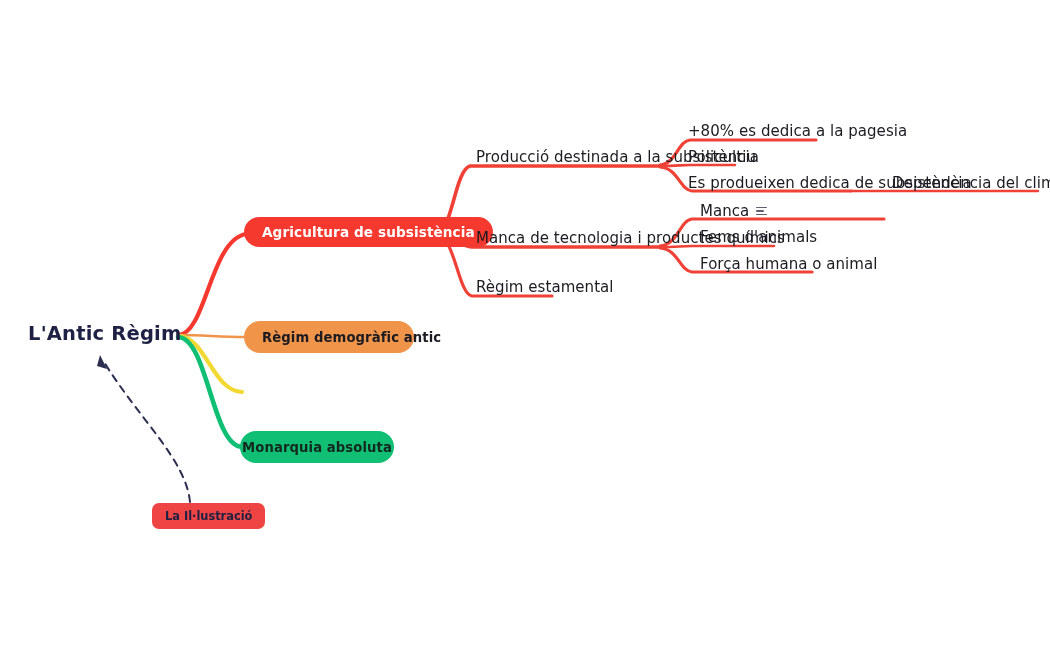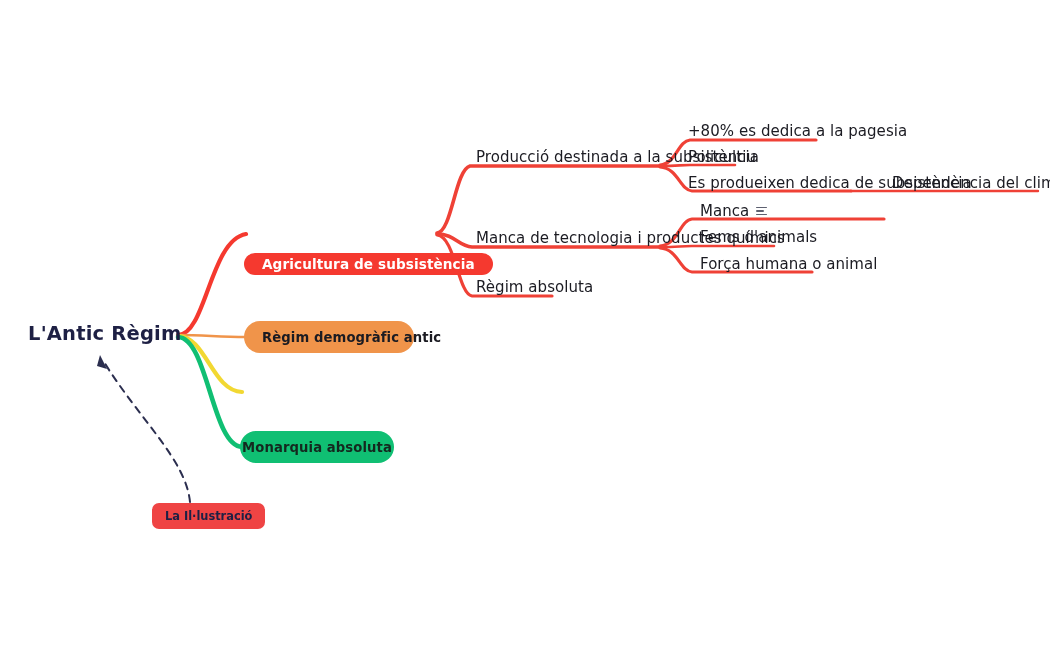--- a/index.html
+++ b/index.html
@@ -49,21 +49,21 @@
     white-space: nowrap;
     padding: 0 18px;
     box-sizing: border-box;
     height: 32px;
   }
   .pill.red   { background: #f5392f; color: #ffffff; }
   .pill.orange{ background: #f0944a; color: #1b1b22; }
   .pill.yellow{ background: #f2d832; color: #1b1b22; }
   .pill.green { background: #10bf73; color: #14281f; }
 
-  #node-agricultura     { left: 244px; top: 217px; height: 22px; font-size: 13.6px; margin-top: 36px; }
+  #node-agricultura     { left: 244px; top: 217px; height: 30px; font-size: 13.6px; }
   #node-regim-demografic{ left: 244px; top: 321px; width: 170px; }
   #node-societat        { left: 240px; top: 376px; width: 158px; }
   #node-monarquia       { left: 240px; top: 431px; width: 154px; justify-content: center; }
 
   
   .leaf {
     position: absolute;
     font-size: 15px;
     color: #1b1b22;
     white-space: nowrap;
@@ -153,21 +153,21 @@
 
   <div class="leaf" style="left:476px; top:148px;">
     <span>Producció destinada a la subsistència</span>
   </div>
 
   <div class="leaf" style="left:476px; top:229px;">
     <span>Manca de tecnologia i productes químics</span>
   </div>
 
   <div class="leaf" style="left:476px; top:278px;">
-    <span>Règim absoluta</span>
+    <span>Règim estamental</span>
   </div>
 
   <div class="leaf" style="left:688px; top:122px;">
     <span>+80% es dedica a la pagesia</span>
   </div>
 
   <div class="leaf" style="left:688px; top:148px;text-align:center;">
     <span>Policultiu</span>
   </div>
 

